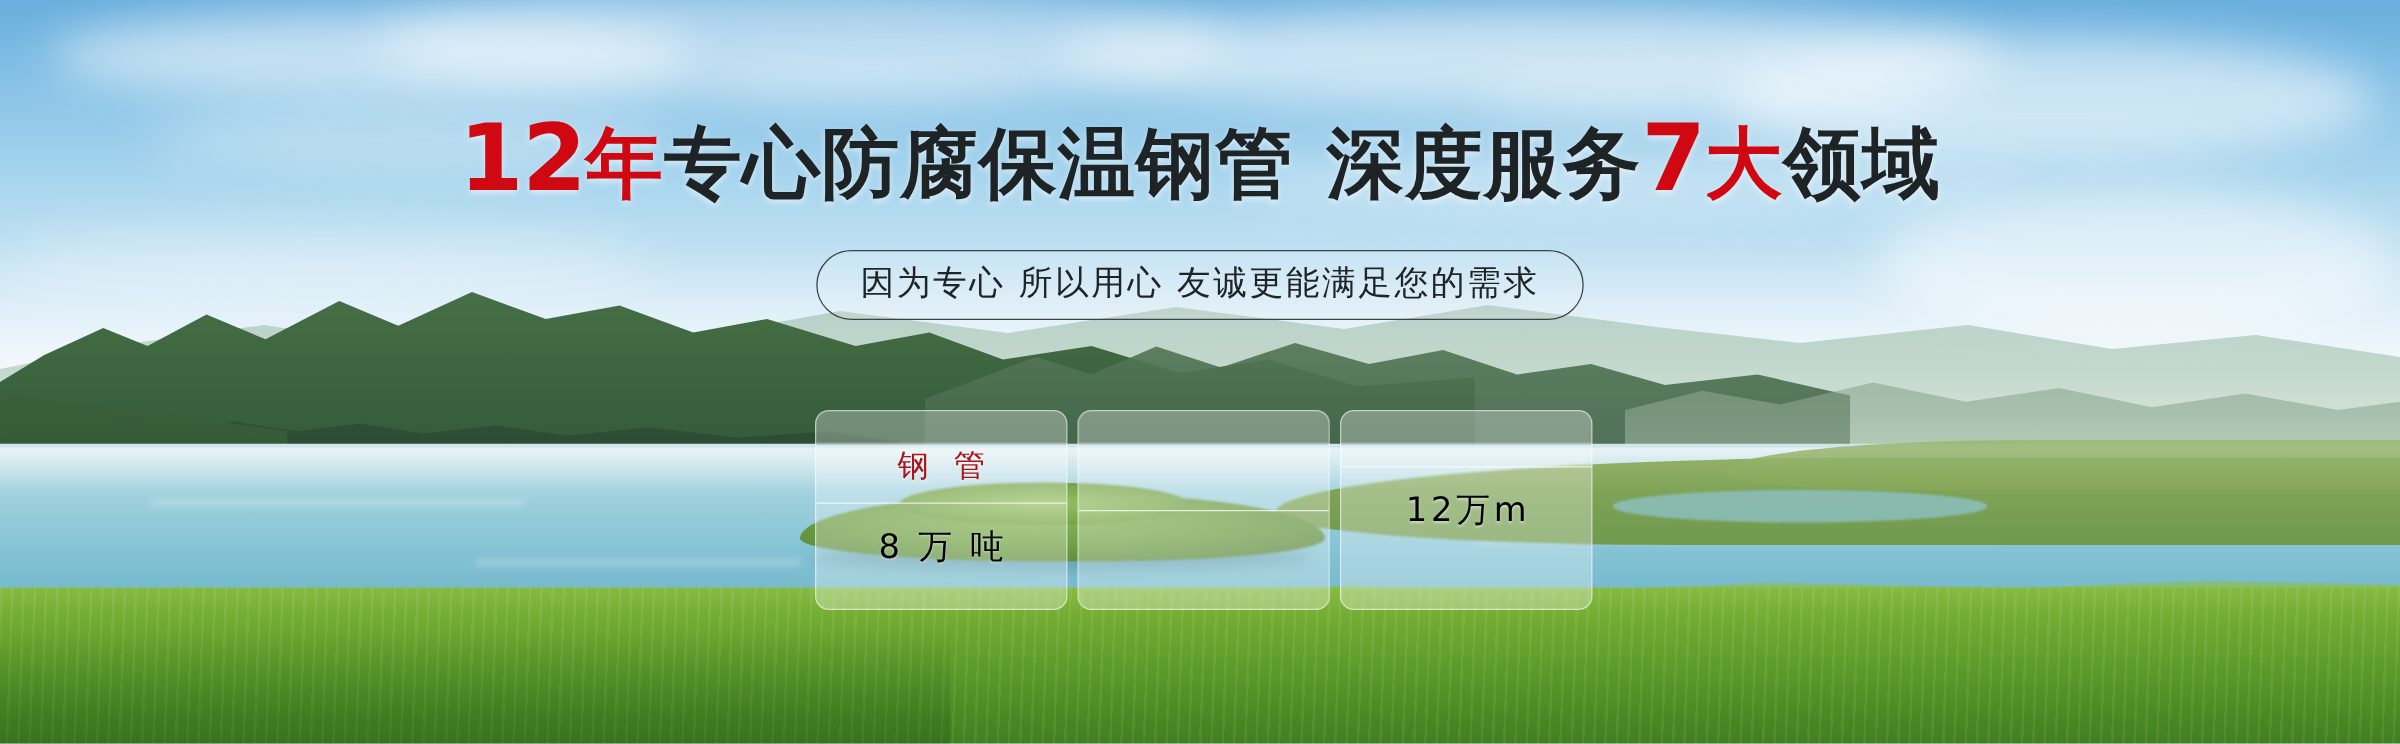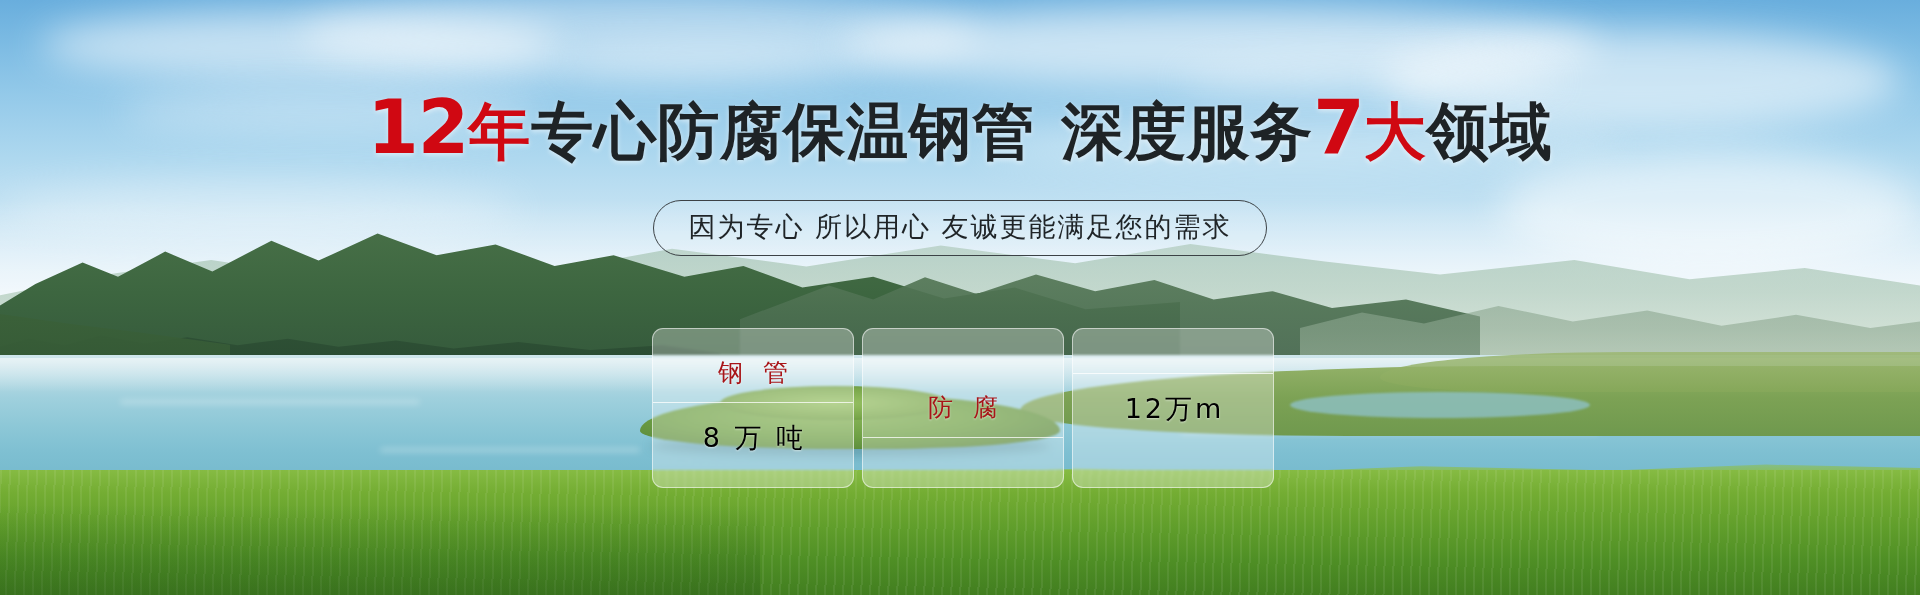--- a/index.html
+++ b/index.html
@@ -289,21 +289,20 @@
 
     <div class="card">
       <div class="card-label">钢 管</div>
       <div class="card-div"></div>
       <div class="card-value">
           <span>8 万 吨</span>
         </div>
     </div>
 
     <div class="card">
-      <div class="card-label">防 腐</div>
       <div class="card-div"></div>
     </div>
 
     <div class="card">
       <div class="card-div"></div>
       <div class="card-value">
           <span>12万m</span>
         </div>
     </div>
 

